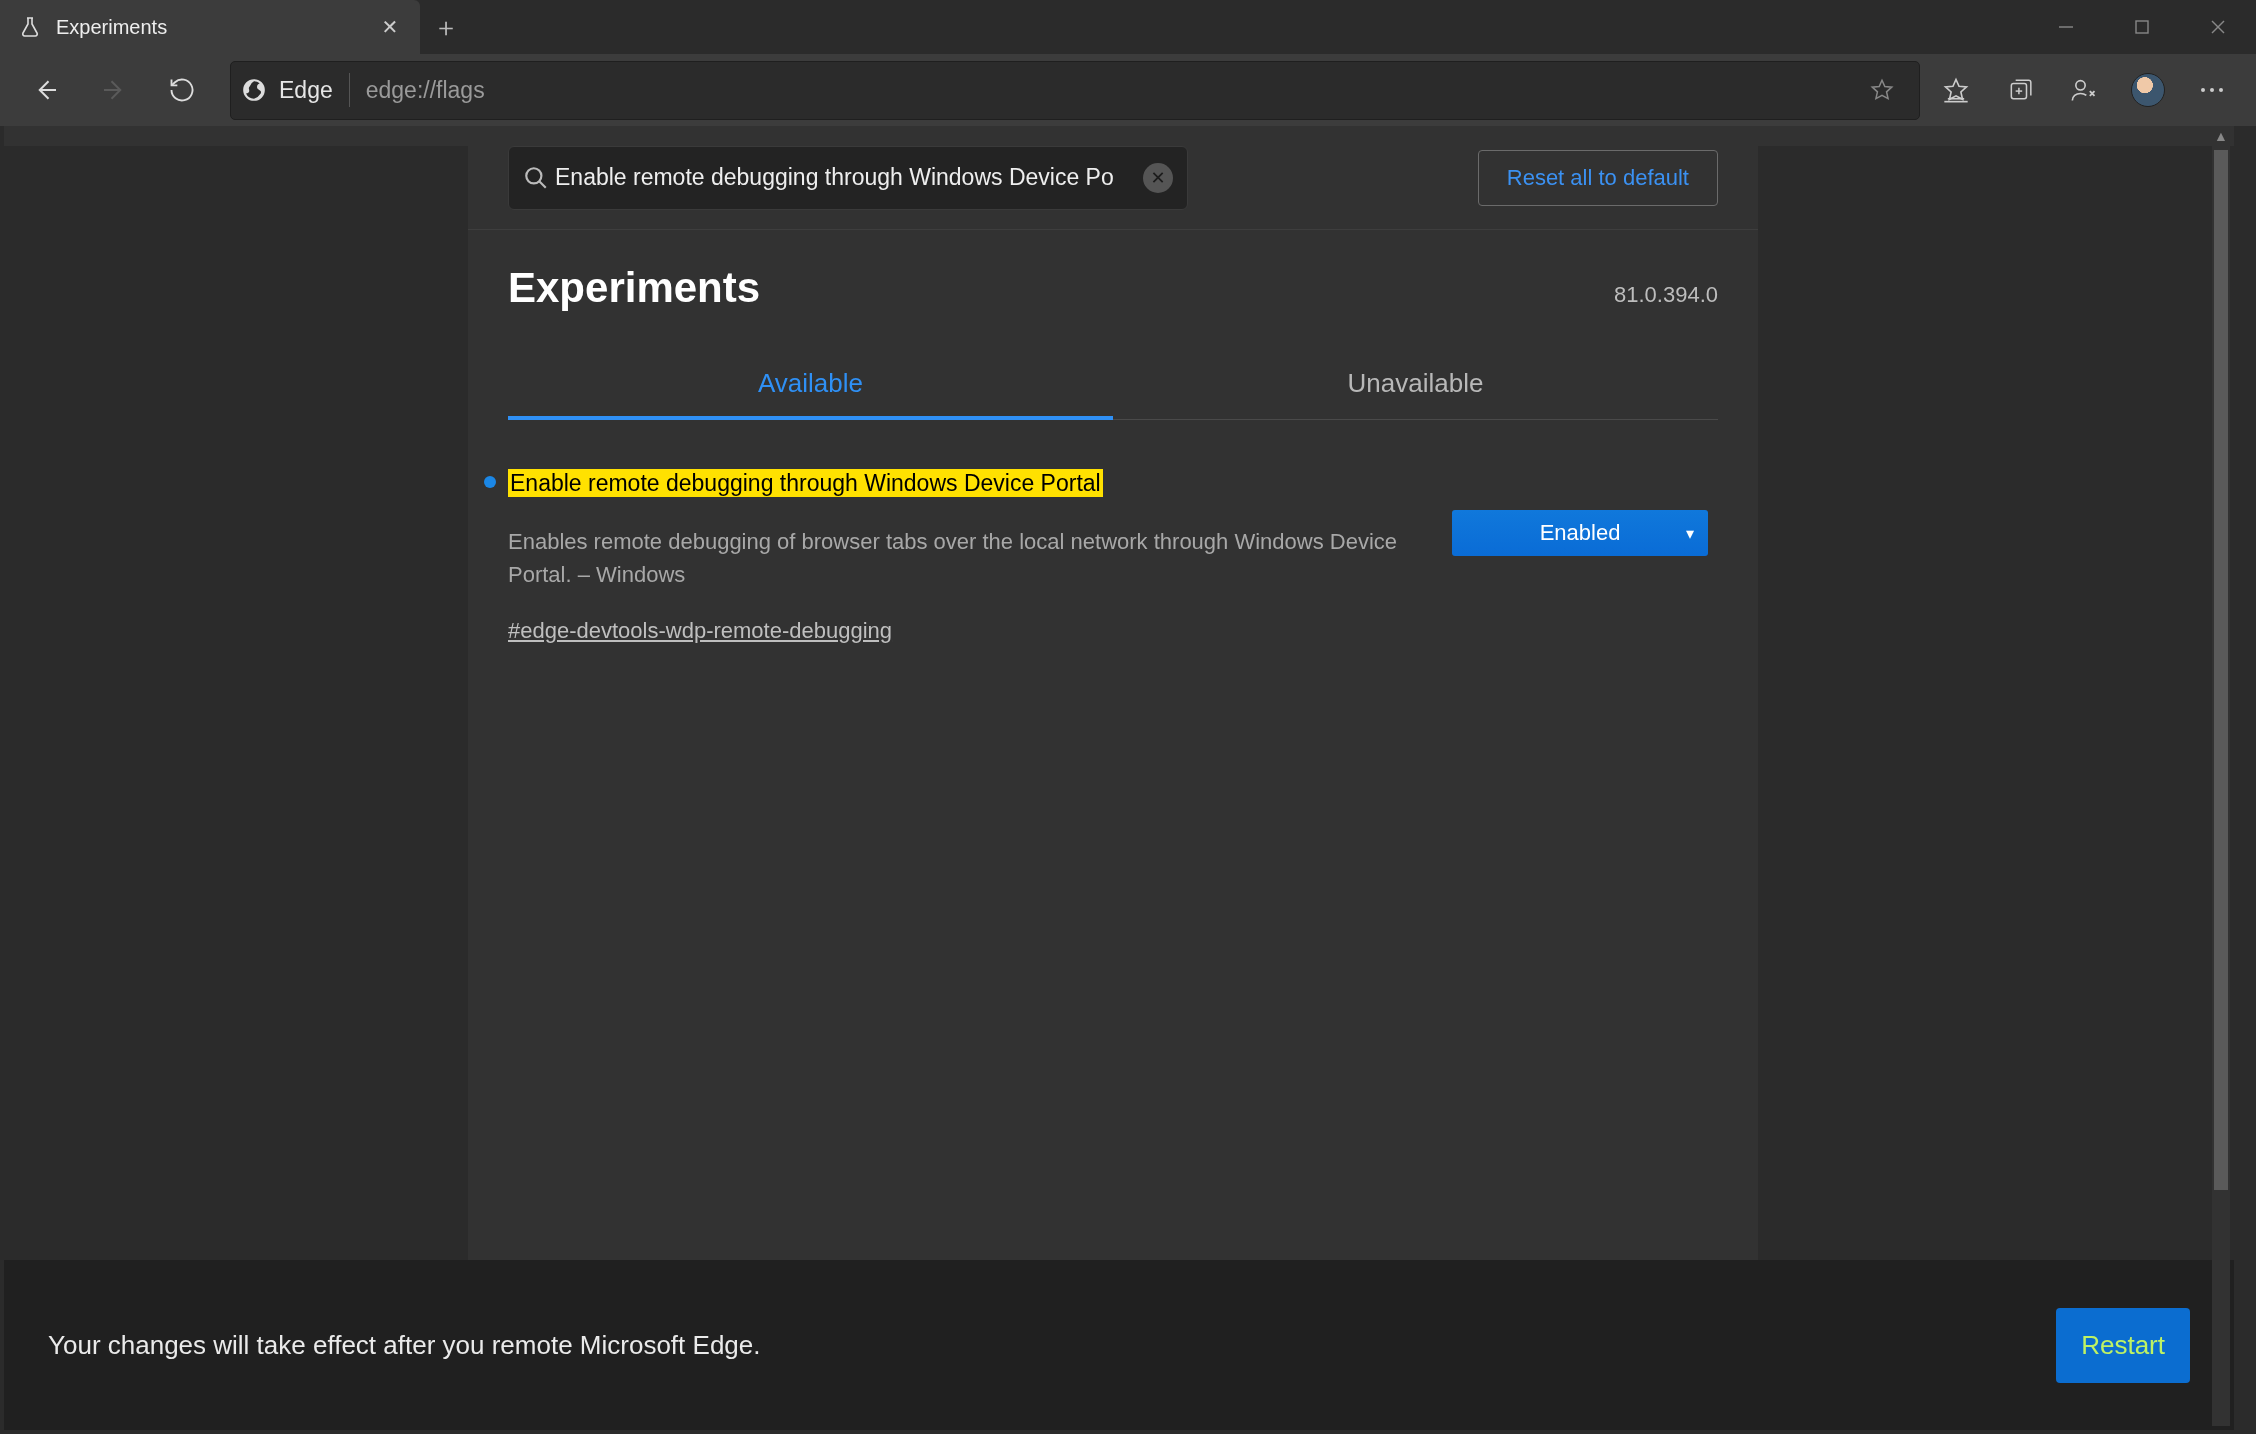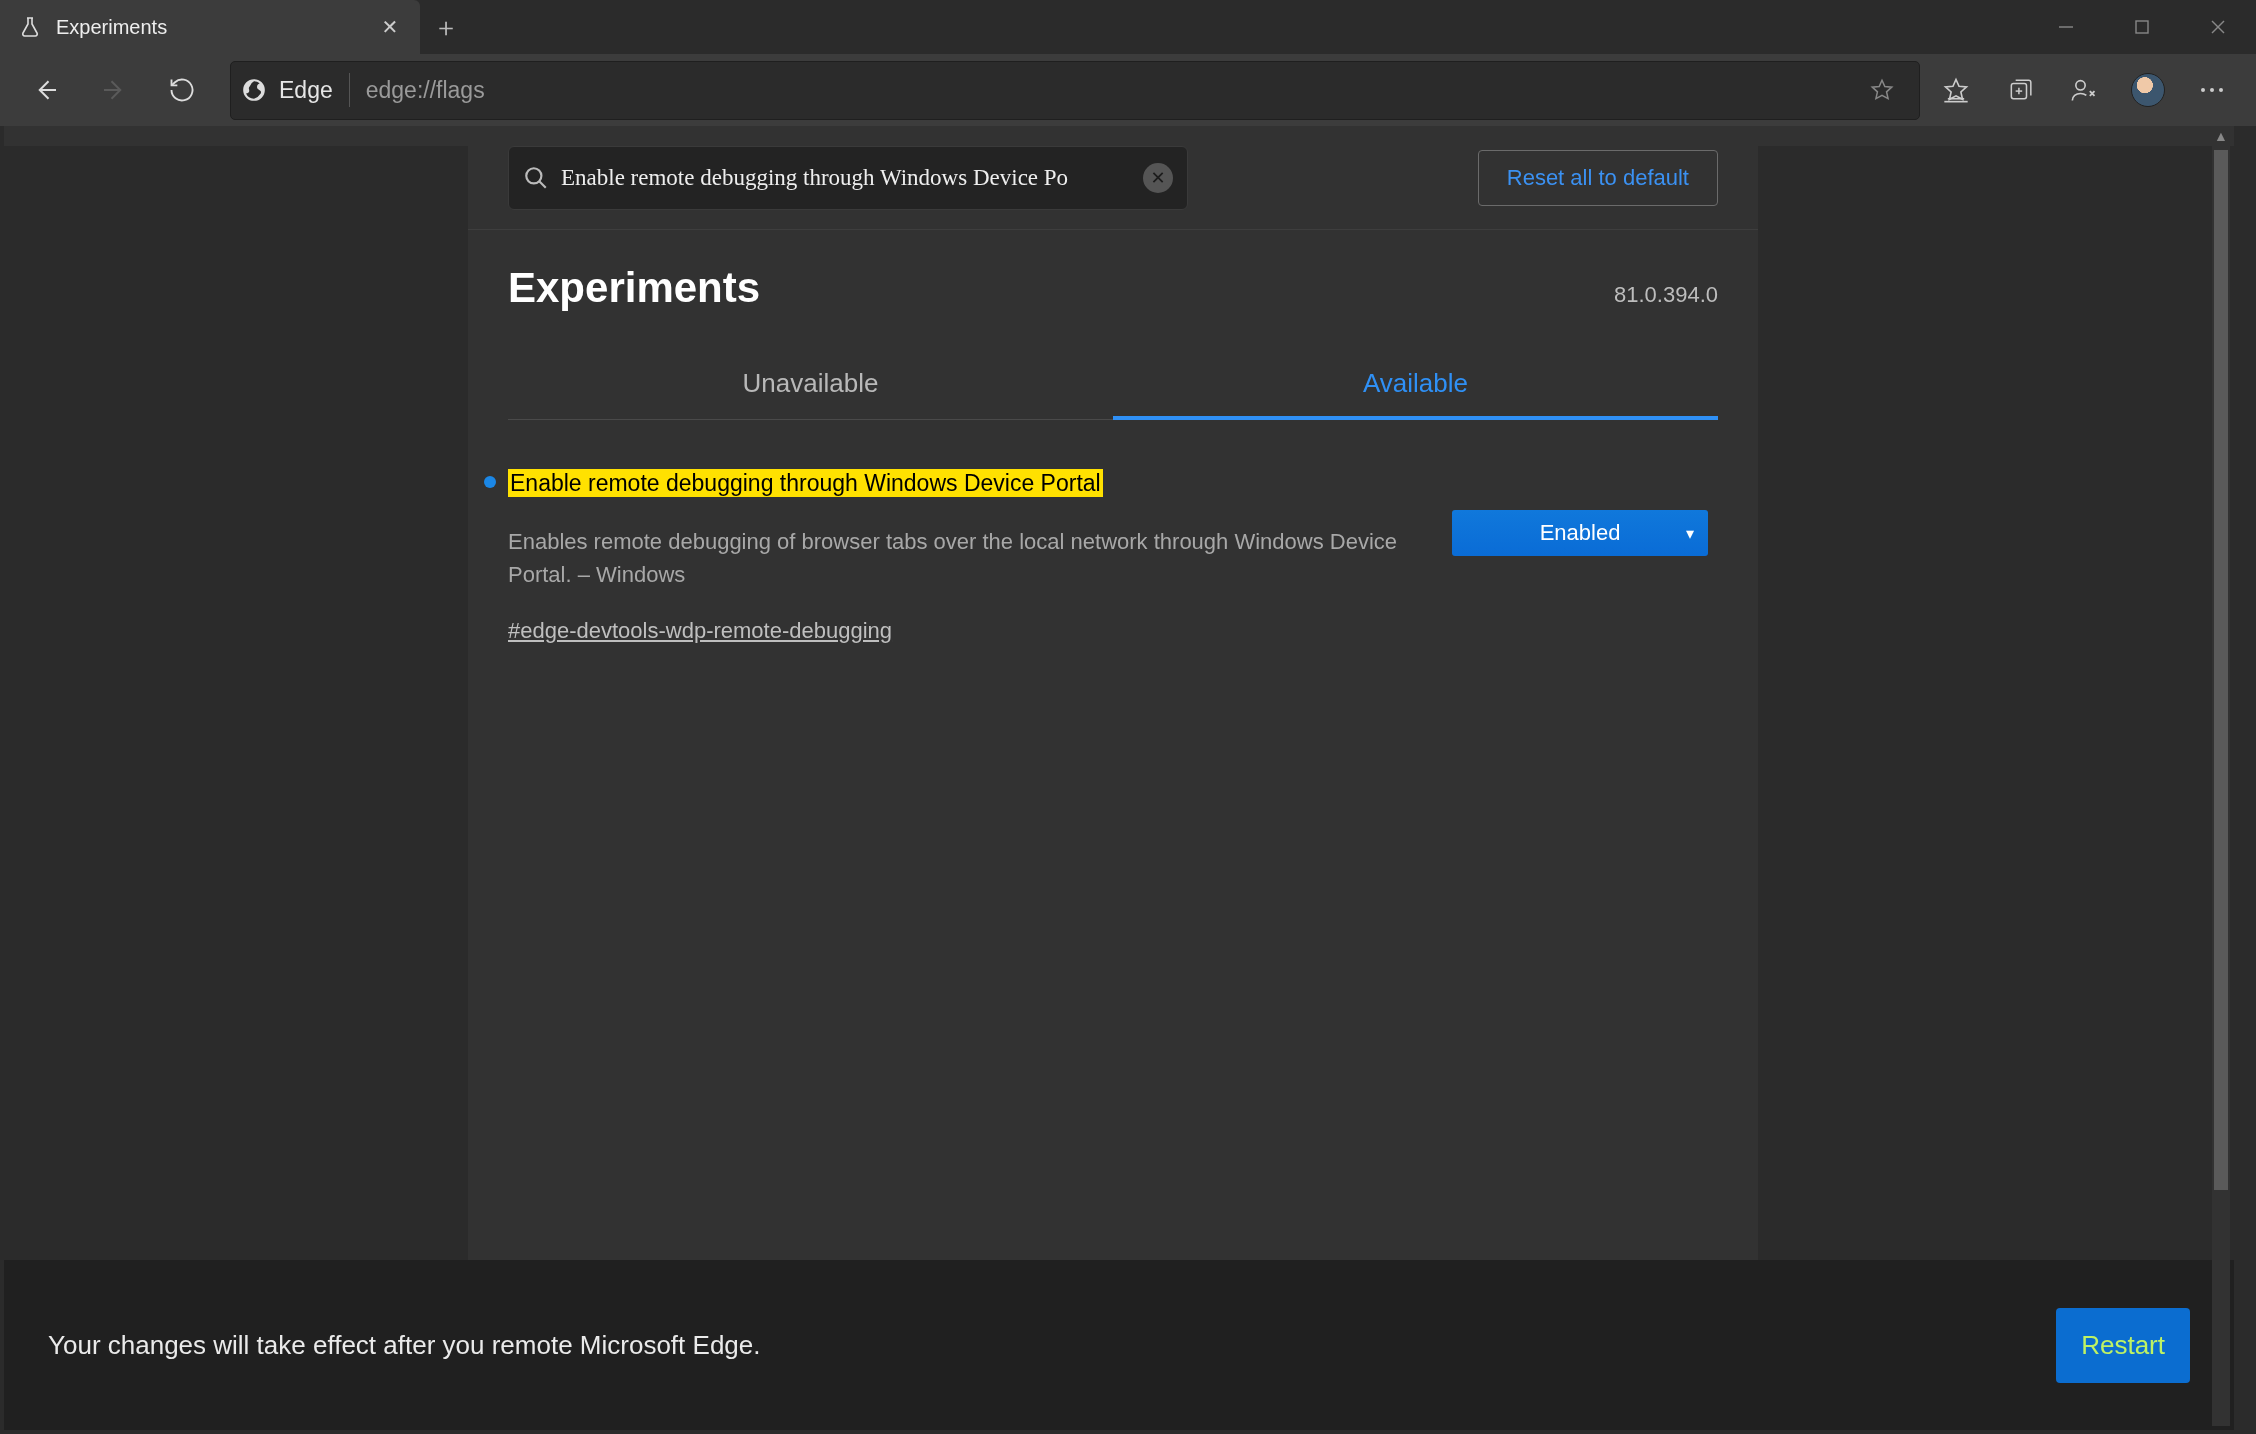--- a/index.html
+++ b/index.html
@@ -149,22 +149,21 @@
   }
   .searchbox {
     width: 680px;
     height: 64px;
     background: #232323;
     border: 1px solid #3a3a3a;
     border-radius: 6px;
     display: flex;
     align-items: center;
     padding: 0 14px;
-    gap: 12px;
-    font-family: Liberation Serif, serif;
+    gap: 6px;
   }
   .searchbox svg { color: #bbb; }
   .searchbox .txt {
     flex: 1;
     color: #eee;
     font-size: 23px;
     white-space: nowrap;
     overflow: hidden;
   }
   .searchbox .clear {
@@ -441,22 +440,22 @@
       <div class="spacer"></div>
       <button class="resetbtn">Reset all to default</button>
     </div>
 
     <div class="head">
       <h1>Experiments</h1>
       <span class="ver">81.0.394.0</span>
     </div>
 
     <div class="tabs">
+      <div class="tabitem active">Available</div>
       <div class="tabitem">Unavailable</div>
-      <div class="tabitem active">Available</div>
     </div>
 
     <div class="flag">
       <span class="dot"></span>
       <span class="flag-title">Enable remote debugging through Windows Device Portal</span>
       <div class="flag-desc">Enables remote debugging of browser tabs over the local network through Windows Device Portal. – Windows</div>
       <a class="flag-anchor">#edge-devtools-wdp-remote-debugging</a>
       <div class="flag-select">
         <span>Enabled</span>
         <span class="chev">▾</span>

